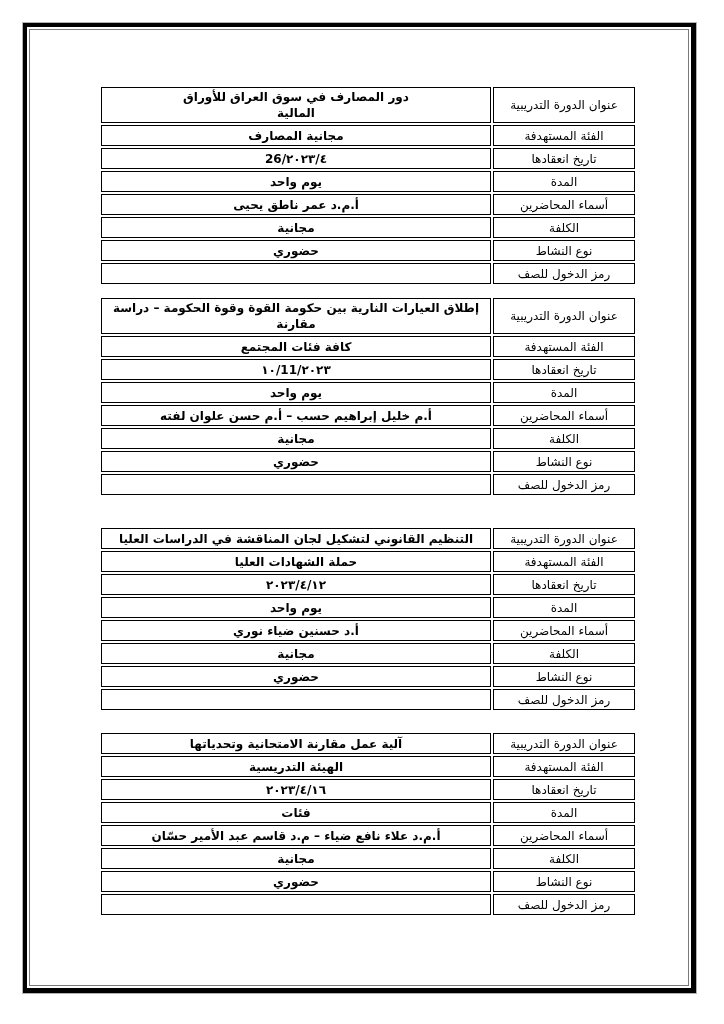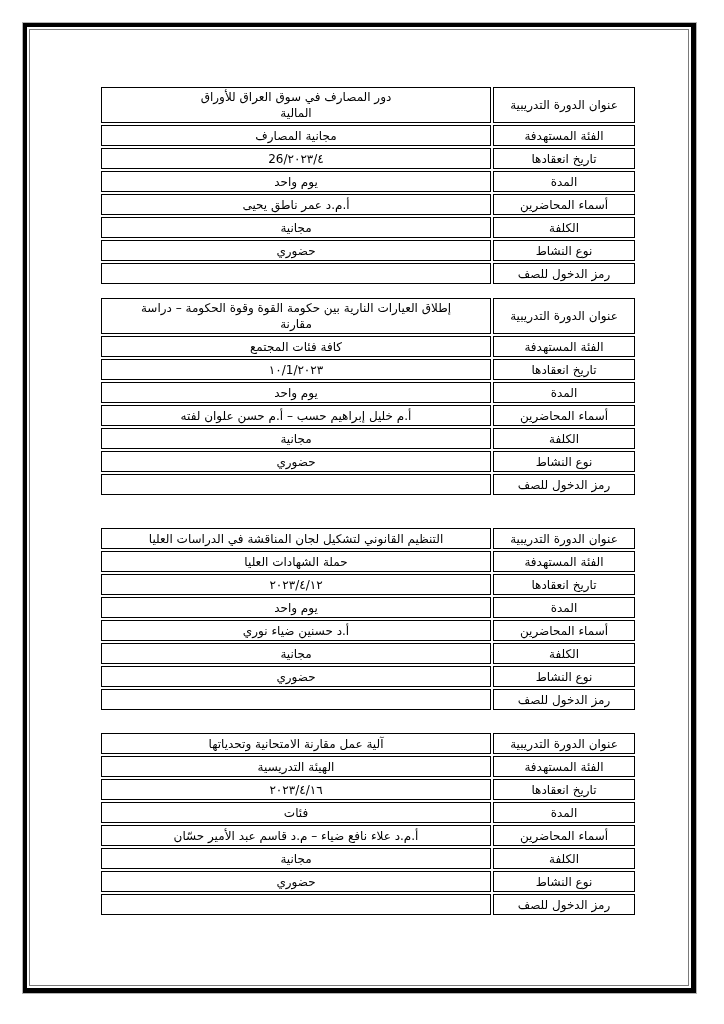--- a/index.html
+++ b/index.html
@@ -32,21 +32,21 @@
   }
   col.col-label { width:142px; }
   table.course-table td {
     border:1px solid #000000;
     text-align:center; vertical-align:middle;
     font-size:12px; line-height:16px;
     padding:1px 4px; height:17px;
     overflow:hidden;
   }
   td.cell-label { font-weight:normal;margin-left:36px; }
-  td.cell-value { font-weight:normal; white-space:pre-line; }
+  td.cell-value { font-weight:bold; white-space:pre-line; }
 </style>
 </head>
 <body>
 
 <div class="frame-outer">
   <div class="frame-black"></div>
   <div class="frame-inner-line"></div>
 </div>
 
 <div class="table-pos" style="top:85px;">
@@ -104,21 +104,21 @@
       <td class="cell-label">عنوان الدورة التدريبية</td>
       <td class="cell-value">إطلاق العيارات النارية بين حكومة القوة وقوة الحكومة – دراسة
 مقارنة</td>
     </tr>
     <tr>
       <td class="cell-label">الفئة المستهدفة</td>
       <td class="cell-value">كافة فئات المجتمع</td>
     </tr>
     <tr>
       <td class="cell-label">تاريخ انعقادها</td>
-      <td class="cell-value">٢٠٢٣/1/١٠</td>
+      <td class="cell-value">٢٠٢٣/11/١٠</td>
     </tr>
     <tr>
       <td class="cell-label">المدة</td>
       <td class="cell-value">يوم واحد</td>
     </tr>
     <tr>
       <td class="cell-label">أسماء المحاضرين</td>
       <td class="cell-value">أ.م خليل إبراهيم حسب – أ.م حسن علوان لفته</td>
     </tr>
     <tr>

